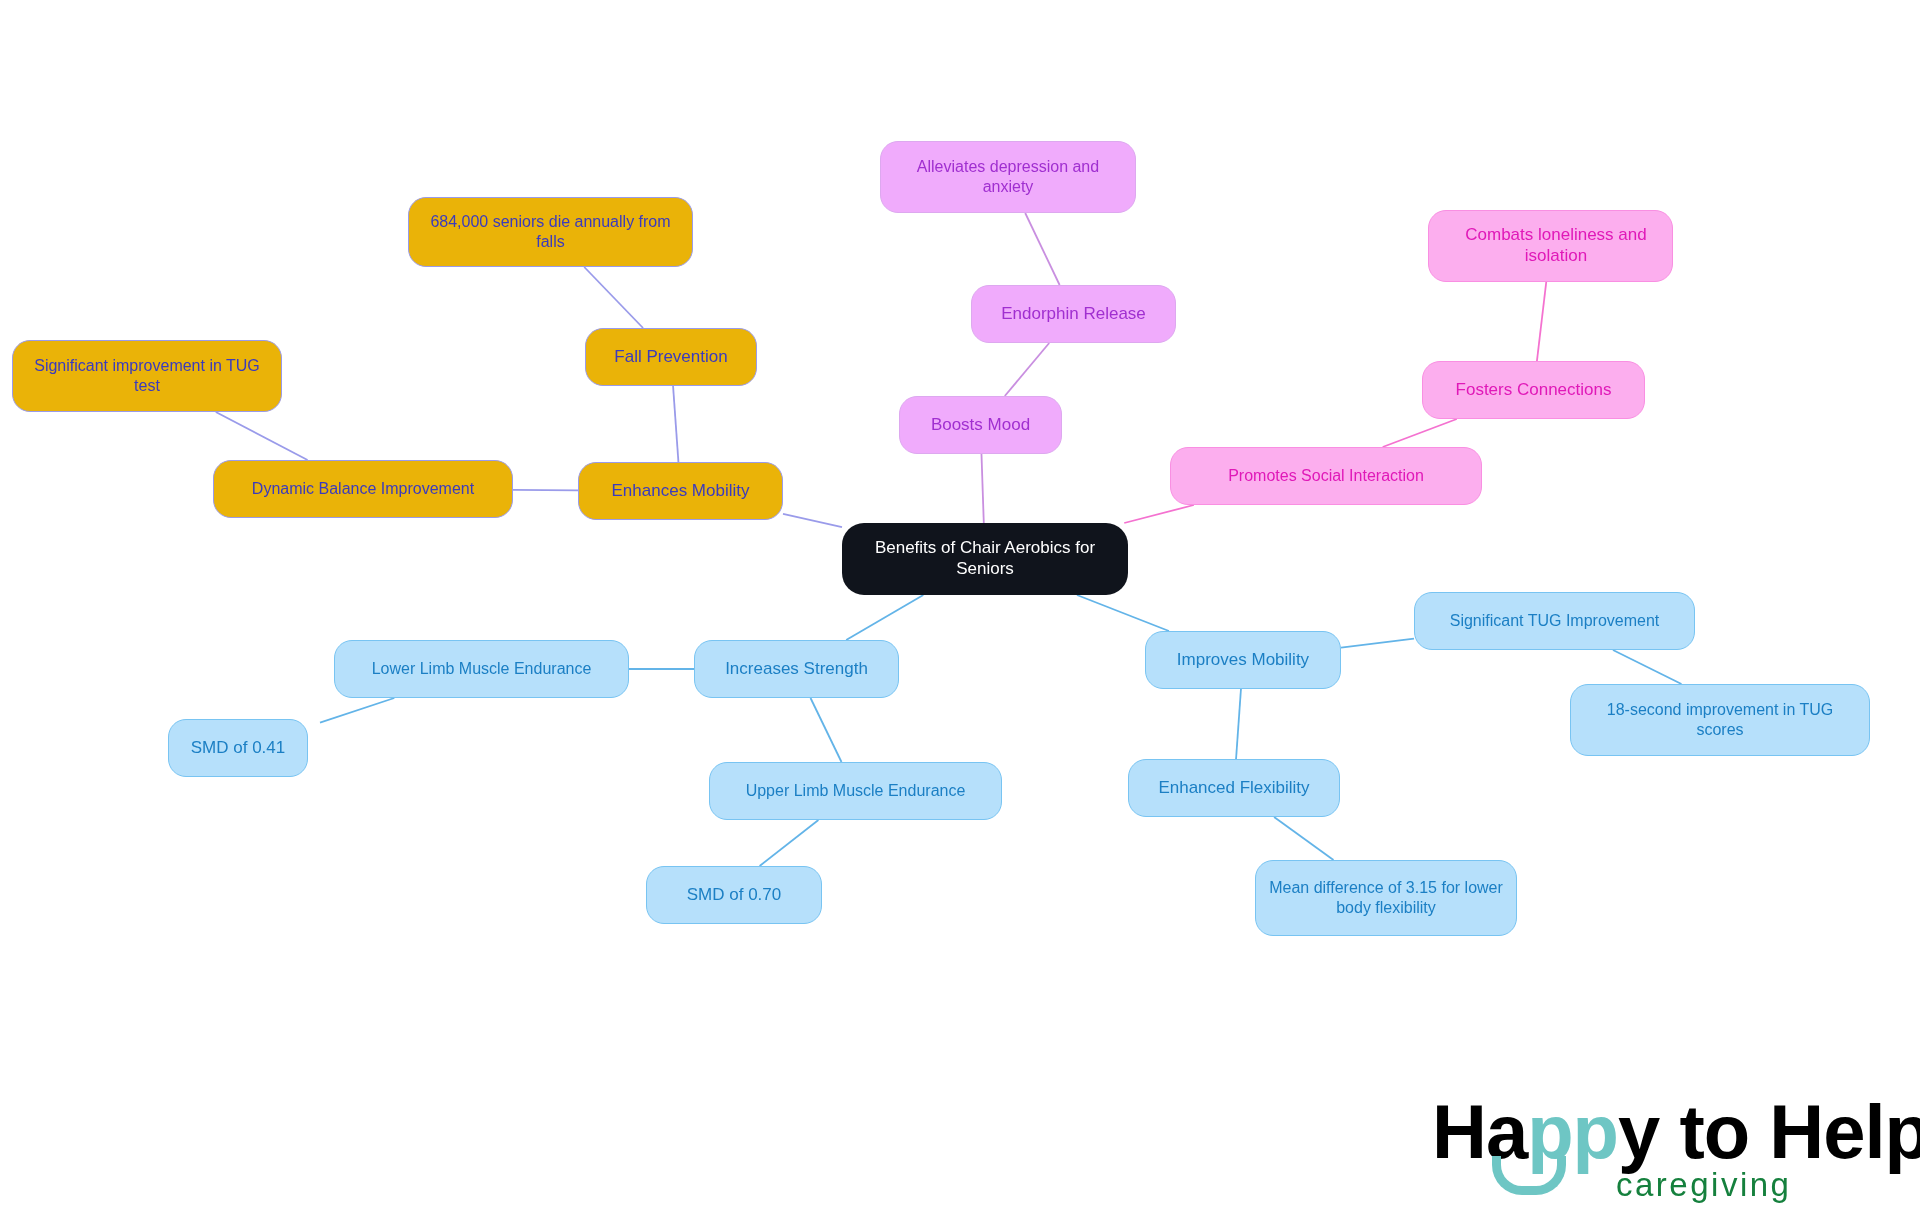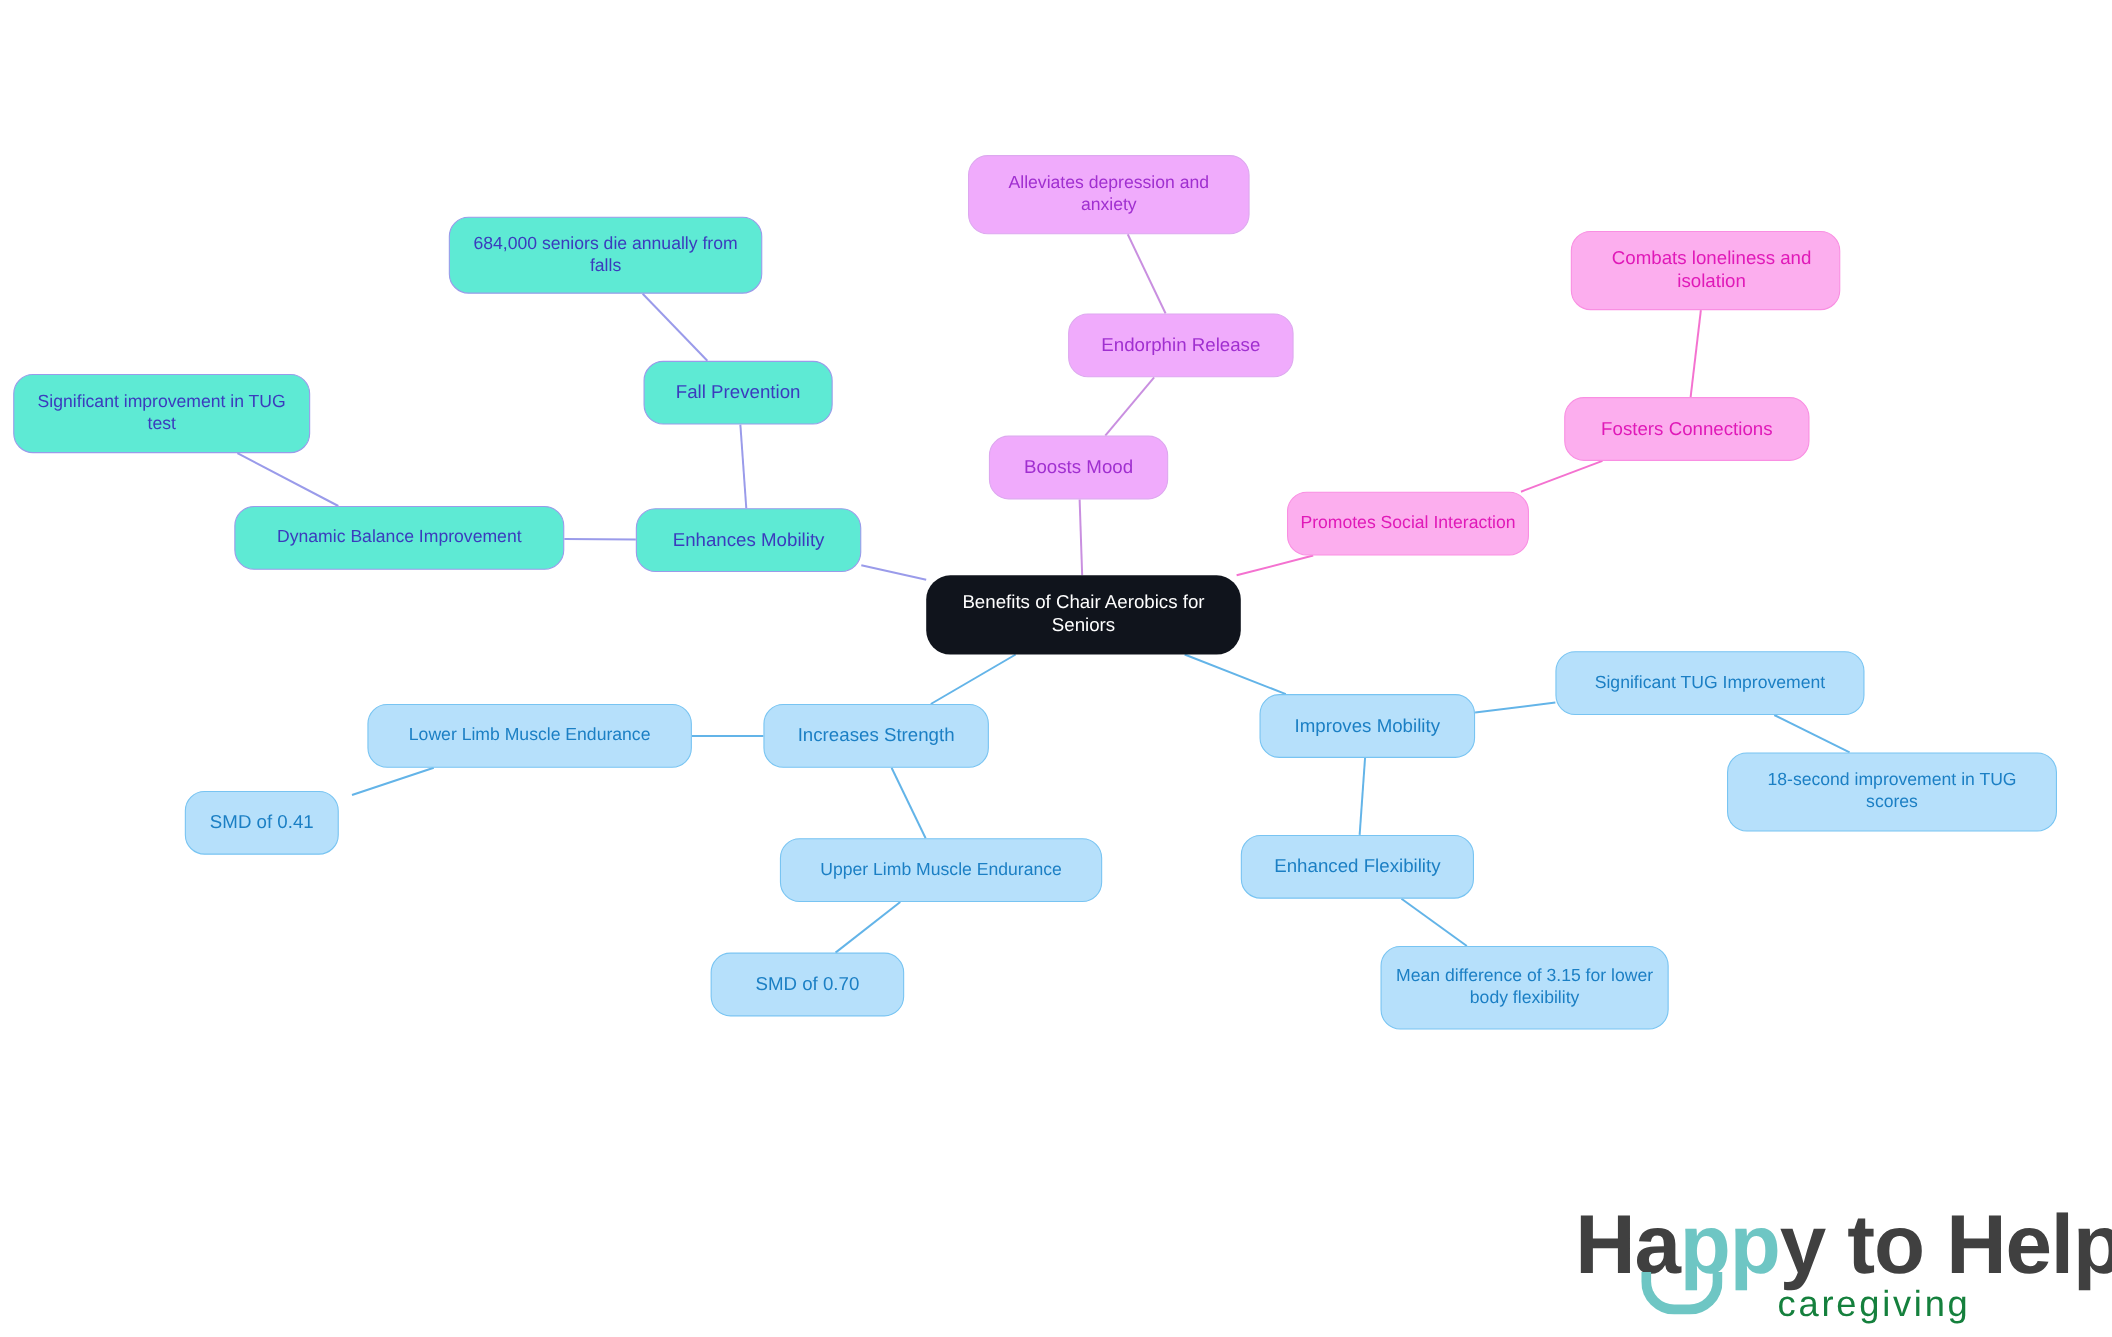--- a/index.html
+++ b/index.html
@@ -38,21 +38,21 @@
     white-space: pre-line;
   }
   .node.root {
     border-radius: 22px;
     border-width: 0;
     color: #ffffff;
     background: #10141c;
     font-size: 17px;
   }
   .node.lavender {
-    background: #5eead4;
+    background: #eab308;
     border-color: #9a9bea;
     color: #3b3bbd;
   }
   .node.violet {
     background: #f0abfc;
     border-color: #dda8ef;
     color: #a02fd0;
   }
   .node.pink {
     background: #fcaeee;
@@ -78,21 +78,21 @@
   .logo-wordmark {
     position: absolute;
     left: 0;
     top: 0;
     font-size: 76px;
     font-weight: bold;
     letter-spacing: -1px;
     line-height: 1;
     white-space: nowrap;
   }
-  .logo-coral { color: #404040; }
+  .logo-coral { color: #000000; }
   .logo-teal  { color: #6ec6c4; }
   .logo-smile {
     position: absolute;
     left: 60px;
     top: 62px;
     width: 56px;
     height: 30px;
     border: 9px solid #6ec6c4;
     border-top: none;
     border-radius: 0 0 30px 30px;
@@ -139,21 +139,21 @@
 
   <div id="node-layer">
       <div class="node lavender t15" style="left: 578px; top: 462px; width: 205px; height: 58px;"><span>Enhances Mobility</span></div>
       <div class="node lavender t15" style="left: 585px; top: 328px; width: 172px; height: 58px;"><span>Fall Prevention</span></div>
       <div class="node lavender t14" style="left: 408px; top: 197px; width: 285px; height: 70px;"><span>684,000 seniors die annually from falls</span></div>
       <div class="node lavender t14" style="left: 213px; top: 460px; width: 300px; height: 58px;"><span>Dynamic Balance Improvement</span></div>
       <div class="node lavender t14" style="left: 12px; top: 340px; width: 270px; height: 72px;"><span>Significant improvement in TUG test</span></div>
       <div class="node violet t15" style="left: 899px; top: 396px; width: 163px; height: 58px;"><span>Boosts Mood</span></div>
       <div class="node violet t15" style="left: 971px; top: 285px; width: 205px; height: 58px;"><span>Endorphin Release</span></div>
       <div class="node violet t14" style="left: 880px; top: 141px; width: 256px; height: 72px;"><span>Alleviates depression and anxiety</span></div>
-      <div class="node pink t14" style="left: 1170px; top: 447px; width: 220px; height: 58px;"><span>Promotes Social Interaction</span></div>
+      <div class="node pink t14" style="left: 1170px; top: 447px; width: 312px; height: 58px;"><span>Promotes Social Interaction</span></div>
       <div class="node pink t15" style="left: 1422px; top: 361px; width: 223px; height: 58px;"><span>Fosters Connections</span></div>
       <div class="node pink t15" style="left: 1428px; top: 210px; width: 245px; height: 72px; padding-left: 21px;"><span>Combats loneliness and isolation</span></div>
       <div class="node blue t15" style="left: 694px; top: 640px; width: 205px; height: 58px;"><span>Increases Strength</span></div>
       <div class="node blue t14" style="left: 334px; top: 640px; width: 295px; height: 58px;"><span>Lower Limb Muscle Endurance</span></div>
       <div class="node blue t15" style="left: 168px; top: 719px; width: 140px; height: 58px;"><span>SMD of 0.41</span></div>
       <div class="node blue t14" style="left: 709px; top: 762px; width: 293px; height: 58px;"><span>Upper Limb Muscle Endurance</span></div>
       <div class="node blue t15" style="left: 646px; top: 866px; width: 176px; height: 58px;"><span>SMD of 0.70</span></div>
       <div class="node blue t15" style="left: 1145px; top: 631px; width: 196px; height: 58px;"><span>Improves Mobility</span></div>
       <div class="node blue t14" style="left: 1414px; top: 592px; width: 281px; height: 58px;"><span>Significant TUG Improvement</span></div>
       <div class="node blue t14" style="left: 1570px; top: 684px; width: 300px; height: 72px;"><span>18-second improvement in TUG scores</span></div>

